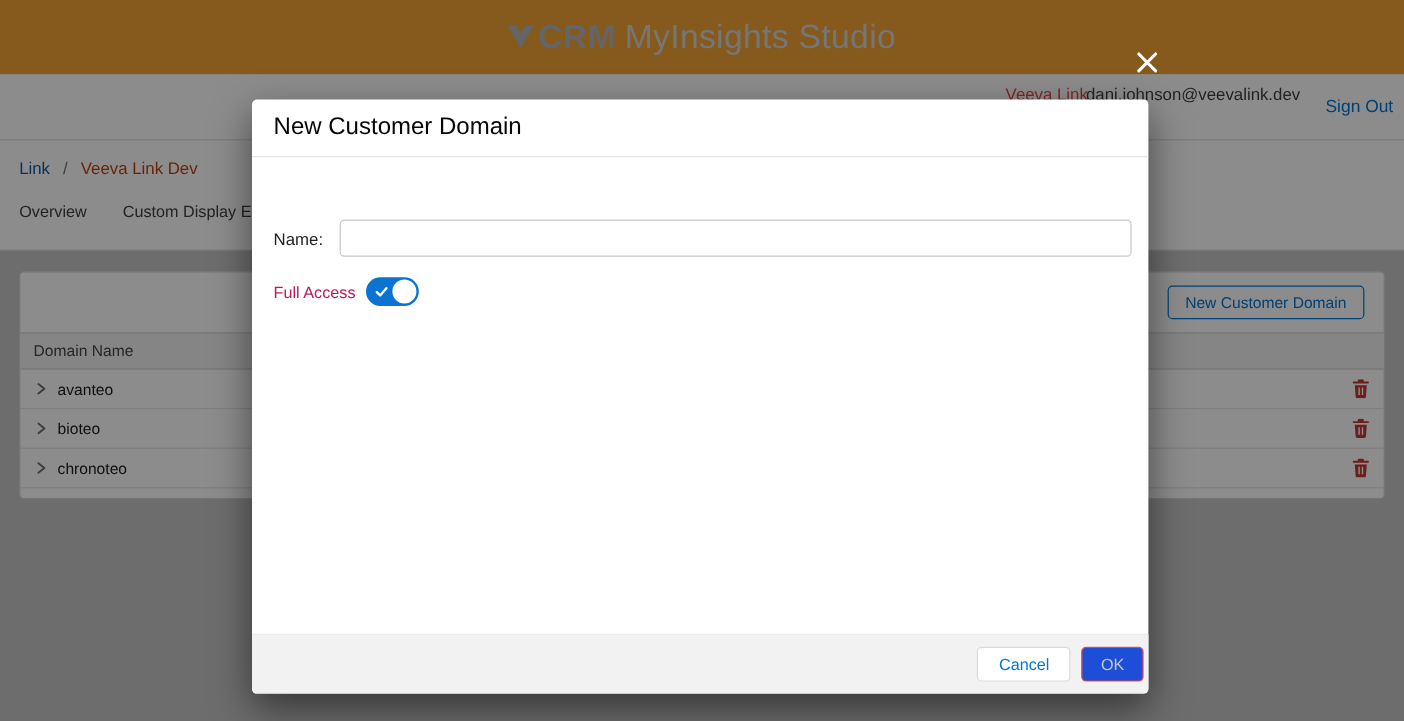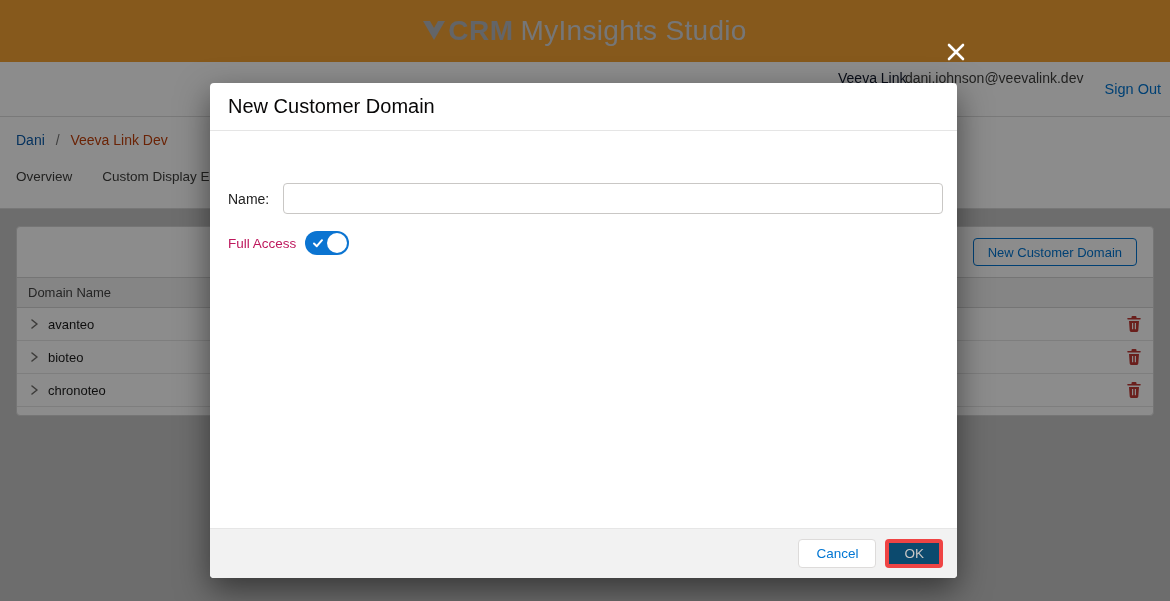--- a/index.html
+++ b/index.html
@@ -18,21 +18,21 @@
   .logo-vmark { width:22px; height:19px; margin-right:3px; margin-top:-2px; }
   .logo-crm { font-size:28px; font-weight:700; color:#B4B8BD; letter-spacing:.5px; }
   .logo-suffix { font-size:28px; font-weight:300; color:#D6D8DA; margin-left:7px; letter-spacing:.3px; }
 
   
   .header-band {
     position:absolute; top:62px; left:0; width:1170px; height:147px;
     background:#fff; border-bottom:1px solid #D9D9D9;
   }
   .header-top { position:relative; height:55px; border-bottom:1px solid #DDDDDD; }
-  .product-label { position:absolute; left:838px; top:8px; font-size:14px; color:#0f172a; }
+  .product-label { position:absolute; left:838px; top:8px; font-size:14px; color:#ef4444; }
   .user-block { position:absolute; left:905px; top:8px; }
   .user-name { font-size:14px; color:#3e3e3c; margin-bottom:9px; }
   .user-email { font-size:14px; color:#3e3e3c; }
   .sign-out { position:absolute; right:9px; top:19px; font-size:14.5px; color:#0176D3; cursor:pointer; }
 
   .breadcrumb { position:absolute; left:16px; top:70px; font-size:14px; }
   .breadcrumb .bc-home { color:#0B5CAB; cursor:pointer; }
   .breadcrumb .bc-sep { color:#747474; margin:0 7px; }
   .breadcrumb .bc-current { color:#c2410c; }
   .tabs { position:absolute; left:16px; top:107px; display:flex; gap:30px; }
@@ -100,28 +100,28 @@
     background:#0B74D1; cursor:pointer; flex:0 0 auto;
   }
   .toggle .knob {
     position:absolute; right:2px; top:2px; width:20px; height:20px;
     border-radius:50%; background:#fff;
   }
   .toggle .tick { position:absolute; left:7px; top:6px; width:12px; height:12px; }
   .modal-footer {
     position:absolute; left:0; right:0; bottom:0; height:50px;
     background:#F2F2F2; border-top:1px solid #E6E6E6; border-radius:0 0 4px 4px;
-    display:flex; align-items:center; justify-content:flex-end; gap:9px; padding-right:14px;
+    display:flex; align-items:center; justify-content:flex-end; gap:9px; padding-right:4px;
   }
   .btn-cancel {
     height:29px; padding:0 17px; background:#fff; border:1px solid #DDDBDA;
     border-radius:4px; color:#0176D3; font-size:13.5px; font-family:inherit; cursor:pointer;
   }
   .btn-ok {
-    height:29px; padding:0 15px; background:#0c4a6e; border:4px solid #ef4444;
+    height:29px; padding:0 15px; background:#1d4ed8; border:1px solid #ef4444;
     border-radius:4px; color:#C9C7C5; font-size:13.5px; font-family:inherit;
   }
 </style>
 </head>
 <body>
 
 <div class="topbar">
   <div class="logo">
     <svg class="logo-vmark" viewBox="0 0 22 19">
       <polygon points="0,0 22,0 11,19" fill="#B4B8BD"></polygon>
@@ -135,21 +135,21 @@
 <div class="header-band">
   <div class="header-top">
     <span class="product-label">Veeva Link</span>
     <div class="user-block">
       <div class="user-email">dani.johnson@veevalink.dev</div>
     </div>
     <span class="sign-out">Sign Out</span>
   </div>
 
   <div class="breadcrumb">
-    <span class="bc-home">Dani</span>
+    <span class="bc-home">Link</span>
     <span class="bc-sep">/</span>
     <span class="bc-current">Veeva Link Dev</span>
   </div>
 
   <div class="tabs">
     <span class="tab">Overview</span>
     <span class="tab">Custom Display El</span>
   </div>
 </div>
 

